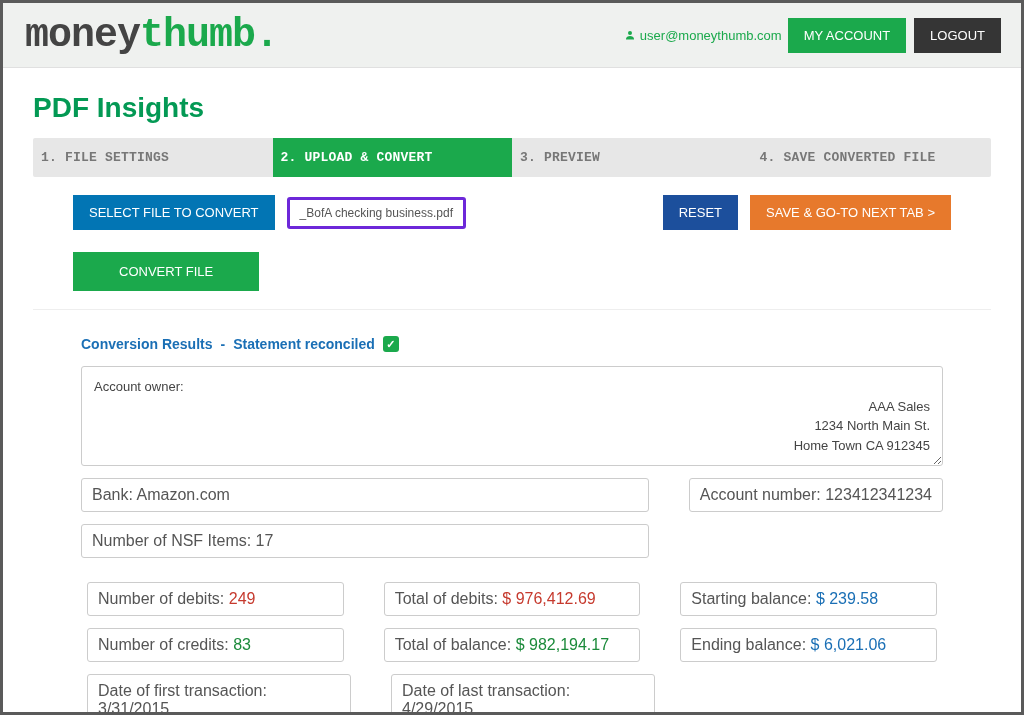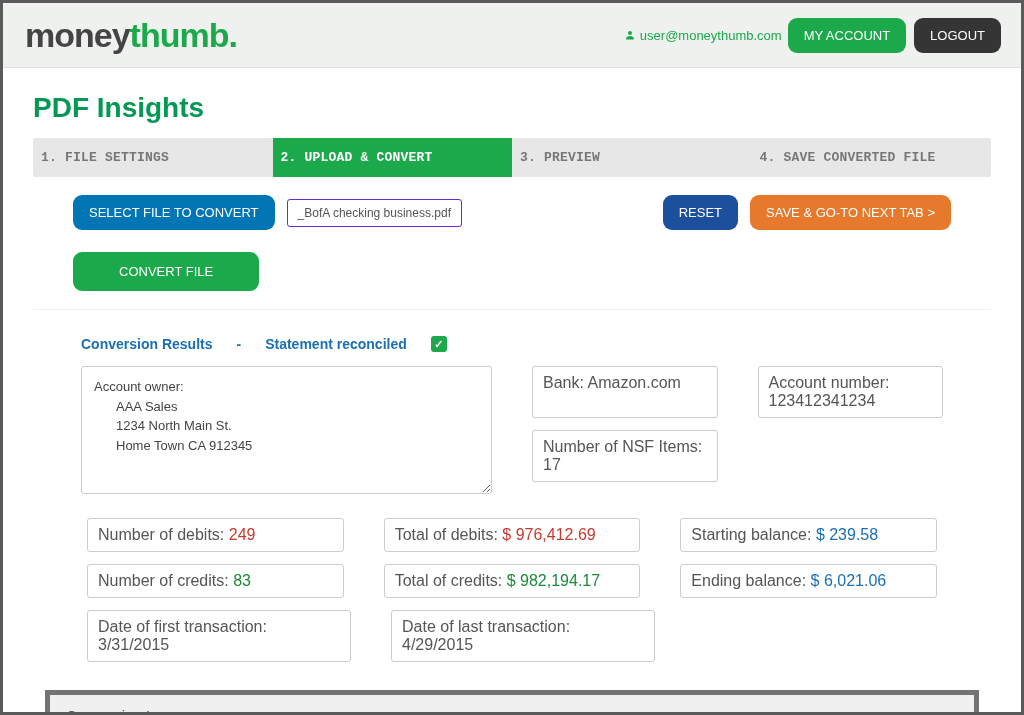--- a/index.html
+++ b/index.html
@@ -18,23 +18,24 @@
   }
   .topbar {
     background: #eff1ef;
     height: 65px;
     display: flex;
     align-items: center;
     padding: 0 20px 0 22px;
     border-bottom: 1px solid #e0e0e0;
   }
   .logo {
-    font-size: 34px;
+    font-size: 40px;
     font-weight: 700;
     letter-spacing: -1px;
+    font-family: Liberation Mono, monospace;
   }
   .logo .money { color: #444; }
   .logo .thumb { color: #1ba94c; }
   .logo .dot { color: #1ba94c; }
   .topbar-spacer { flex: 1; }
   .user-email {
     color: #1ba94c;
     font-size: 13px;
     margin-right: 6px;
     display: flex;
@@ -42,21 +43,21 @@
     gap: 4px;
   }
   .user-icon {
     width: 12px; height: 12px; display:inline-block;
   }
   .btn {
     border: none;
     padding: 10px 16px;
     font-size: 13px;
     color: #fff;
-    border-radius: 9px;
+    border-radius: 0;
     cursor: pointer;
     font-weight: 500;
   }
   .btn-green { background: #1ba94c; }
   .btn-dark  { background: #353535; margin-left: 8px; }
   .btn-blue  { background: #0275b4; }
   .btn-navy  { background: #1c4f9c; }
   .btn-orange{ background: #e7792c; }
   .main {
     padding: 16px 30px 0 30px;
@@ -88,21 +89,21 @@
     color: #fff;
   }
   .actions-row {
     display: flex;
     align-items: center;
     gap: 12px;
     padding: 18px 40px 10px 40px;
   }
   .actions-row .spacer { flex: 1; }
   .filename-box {
-    border: 1px solid #6d28d9;
+    border: 3px solid #6d28d9;
     border-radius: 3px;
     padding: 6px 10px;
     font-size: 12px;
     color: #555;
     min-width: 165px;
     background: #fff;
   }
   .convert-row {
     padding: 12px 40px 18px 40px;
     border-bottom: 1px solid #eee;
@@ -110,49 +111,49 @@
   .btn-wide { padding: 12px 46px; }
   .results {
     padding: 26px 48px 0 48px;
   }
   .results-header {
     color: #1a6fb5;
     font-weight: 700;
     font-size: 14px;
     display: flex;
     align-items: center;
-    gap: 24px;
+    gap: 8px;
     margin-bottom: 14px;
   }
   .check-badge {
     width: 16px; height: 16px; background:#1ba94c; border-radius:3px;
     display:inline-flex; align-items:center; justify-content:center;
     color:#fff; font-size:11px;
   }
   .results-grid {
     display: grid;
-    grid-template-columns: 1fr 1fr 1fr 1fr;
+    grid-template-columns: 1fr;
     gap: 12px 40px;
     margin-top: 6px;
   }
   .owner-box {
     grid-column: 1 / span 2;
     grid-row: 1 / span 3;
     border: 1px solid #ccc;
     border-radius: 3px;
     padding: 10px 12px 10px 12px;
     font-size: 13px;
     color: #444;
     line-height: 1.5;
     resize: both;
     overflow: auto;
     min-height: 98px;
     position: relative;
   }
-  .owner-box .indent { padding-left: 22px; }
+  .owner-box .indent { padding-left: 22px; text-align: right; }
   .field-box {
     border: 1px solid #ccc;
     border-radius: 3px;
     padding: 7px 10px;
     font-size: 16px;
     color: #555;
     background: #fff;
   }
   .field-box .red  { color: #c63a2e; text-align: center; }
   .field-box .grn  { color: #1b8a3a; }
@@ -253,21 +254,21 @@
           </div>
           <div class="field-box">
             <span>Starting balance: </span><span class="blue">$ 239.58</span>
           </div>
         </div>
         <div class="col3-row">
           <div class="field-box">
             <span>Number of credits: </span><span class="grn">83</span>
           </div>
           <div class="field-box">
-            <span>Total of credits: </span><span class="grn">$ 982,194.17</span>
+            <span>Total of balance: </span><span class="grn">$ 982,194.17</span>
           </div>
           <div class="field-box">
             <span>Ending balance: </span><span class="blue">$ 6,021.06</span>
           </div>
         </div>
         <div class="col3-row">
           <div class="field-box">
             <span>Date of first transaction: </span><span>3/31/2015</span>
           </div>
           <div class="field-box">

